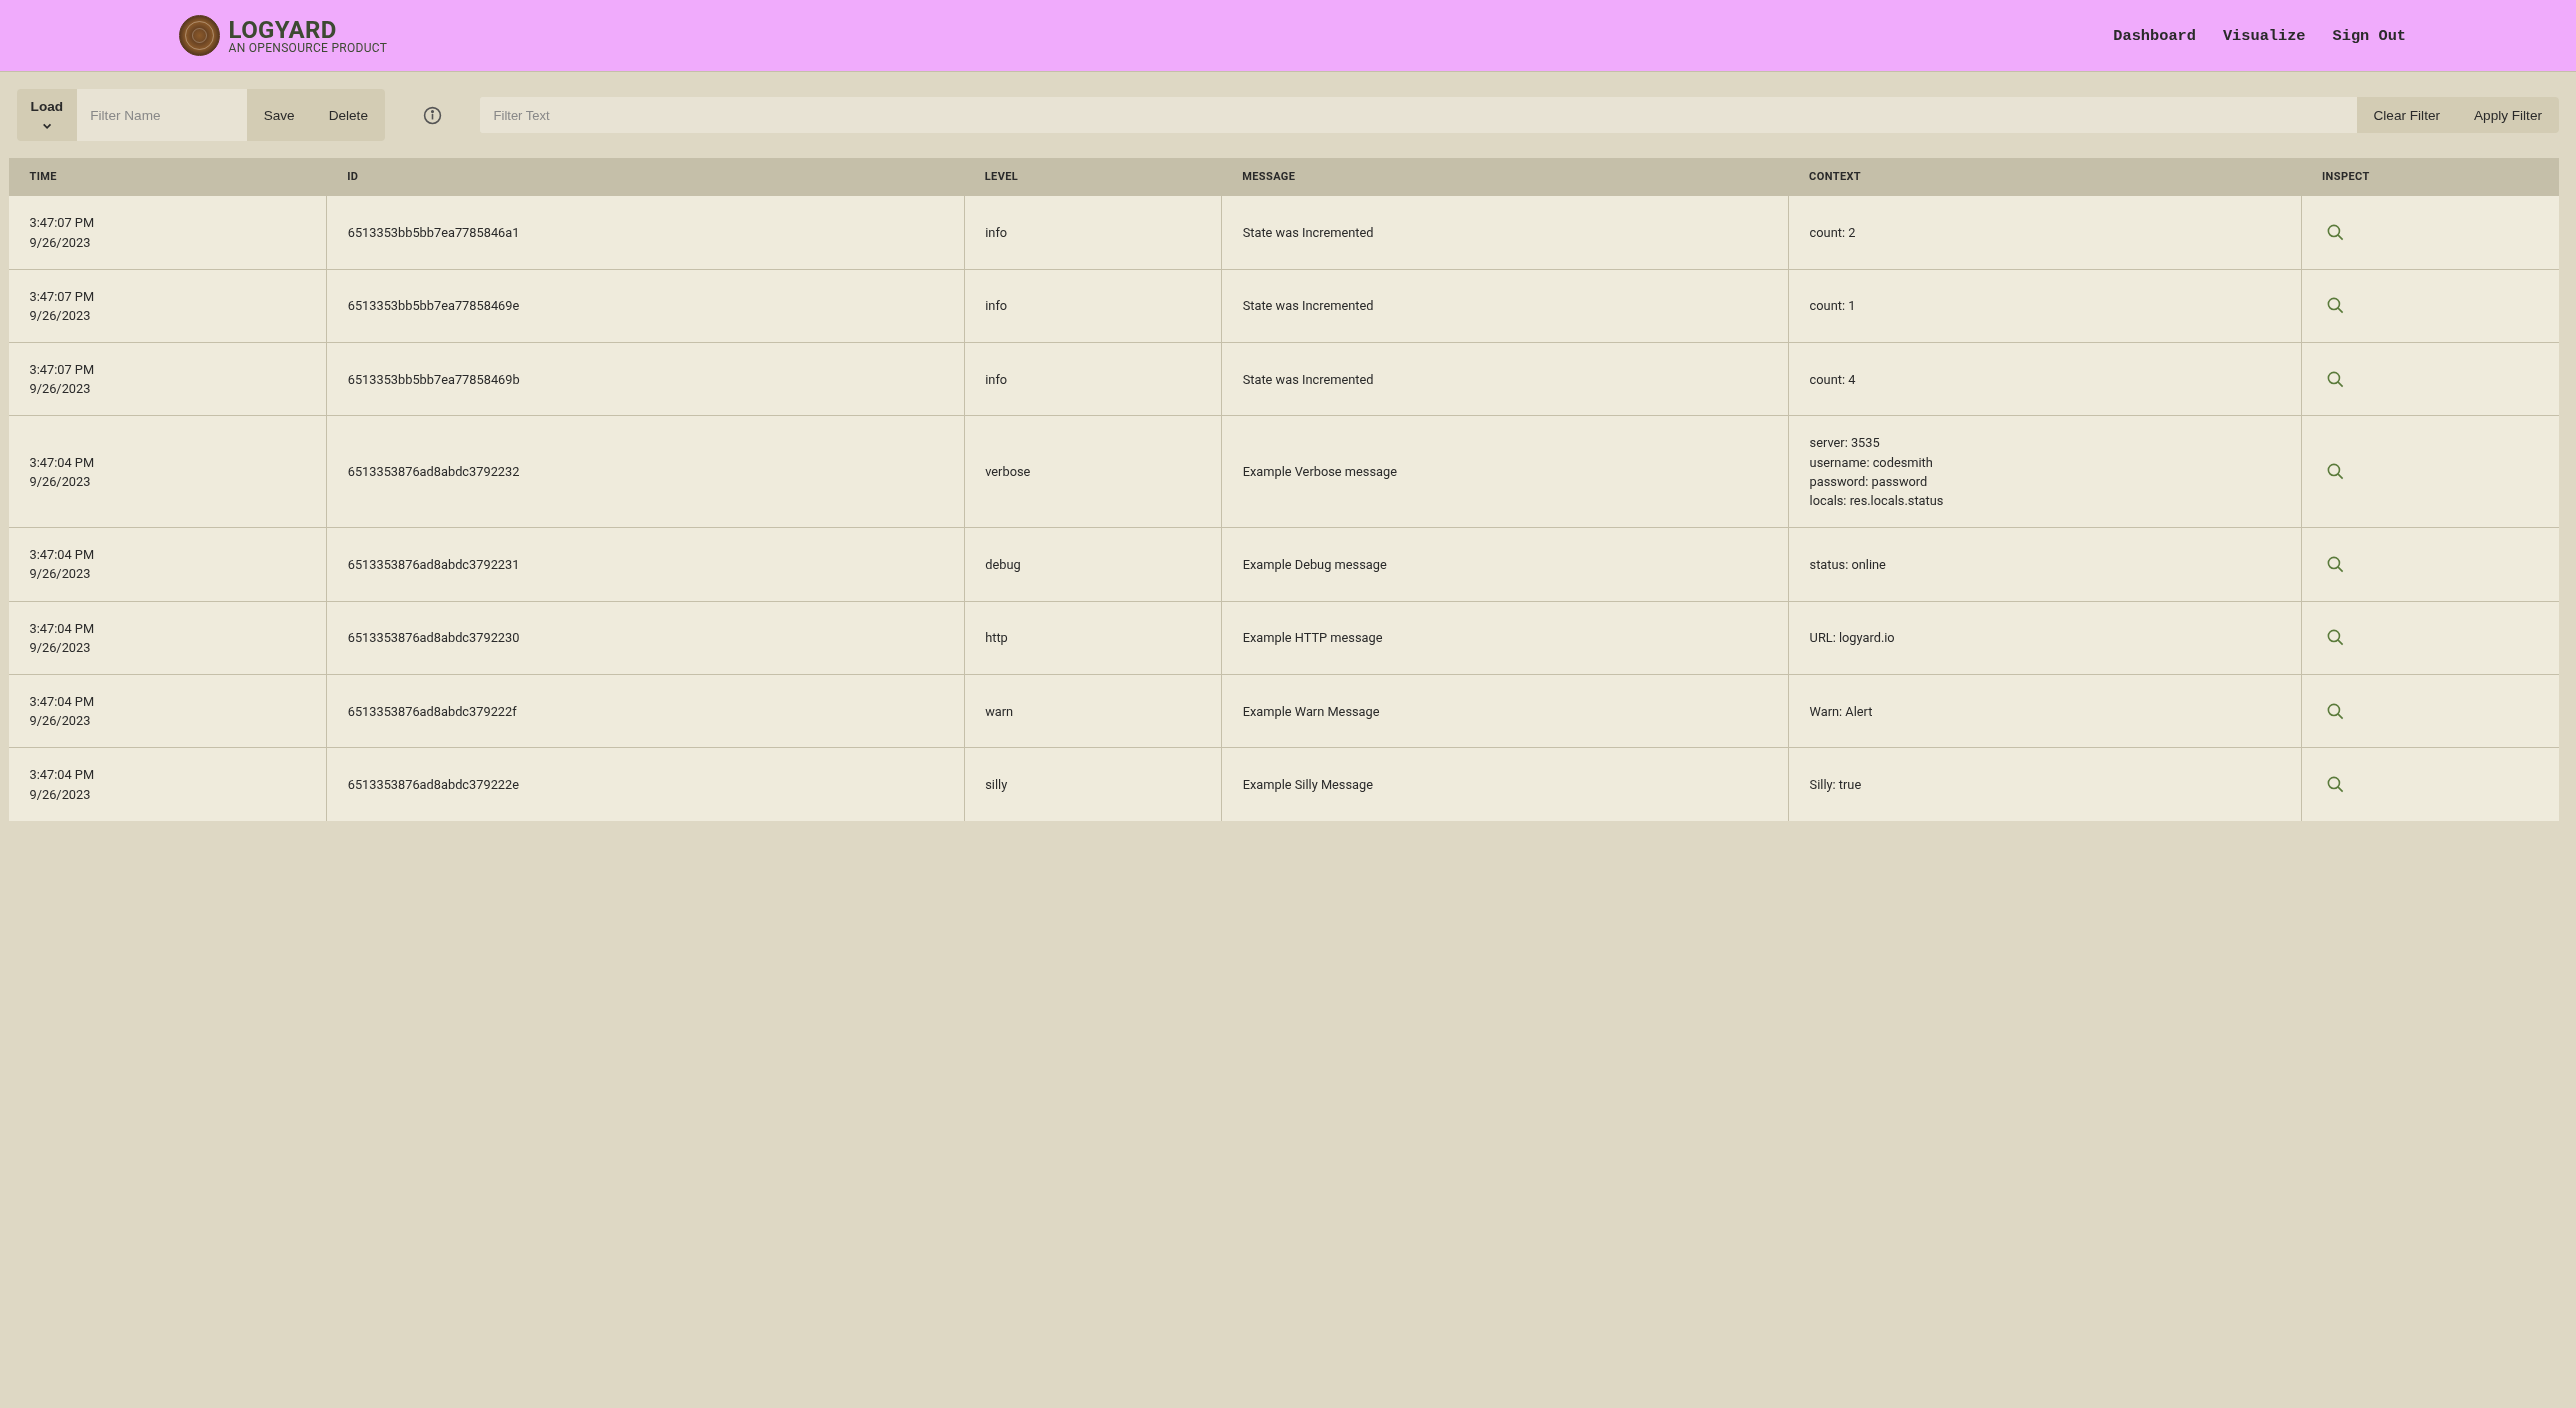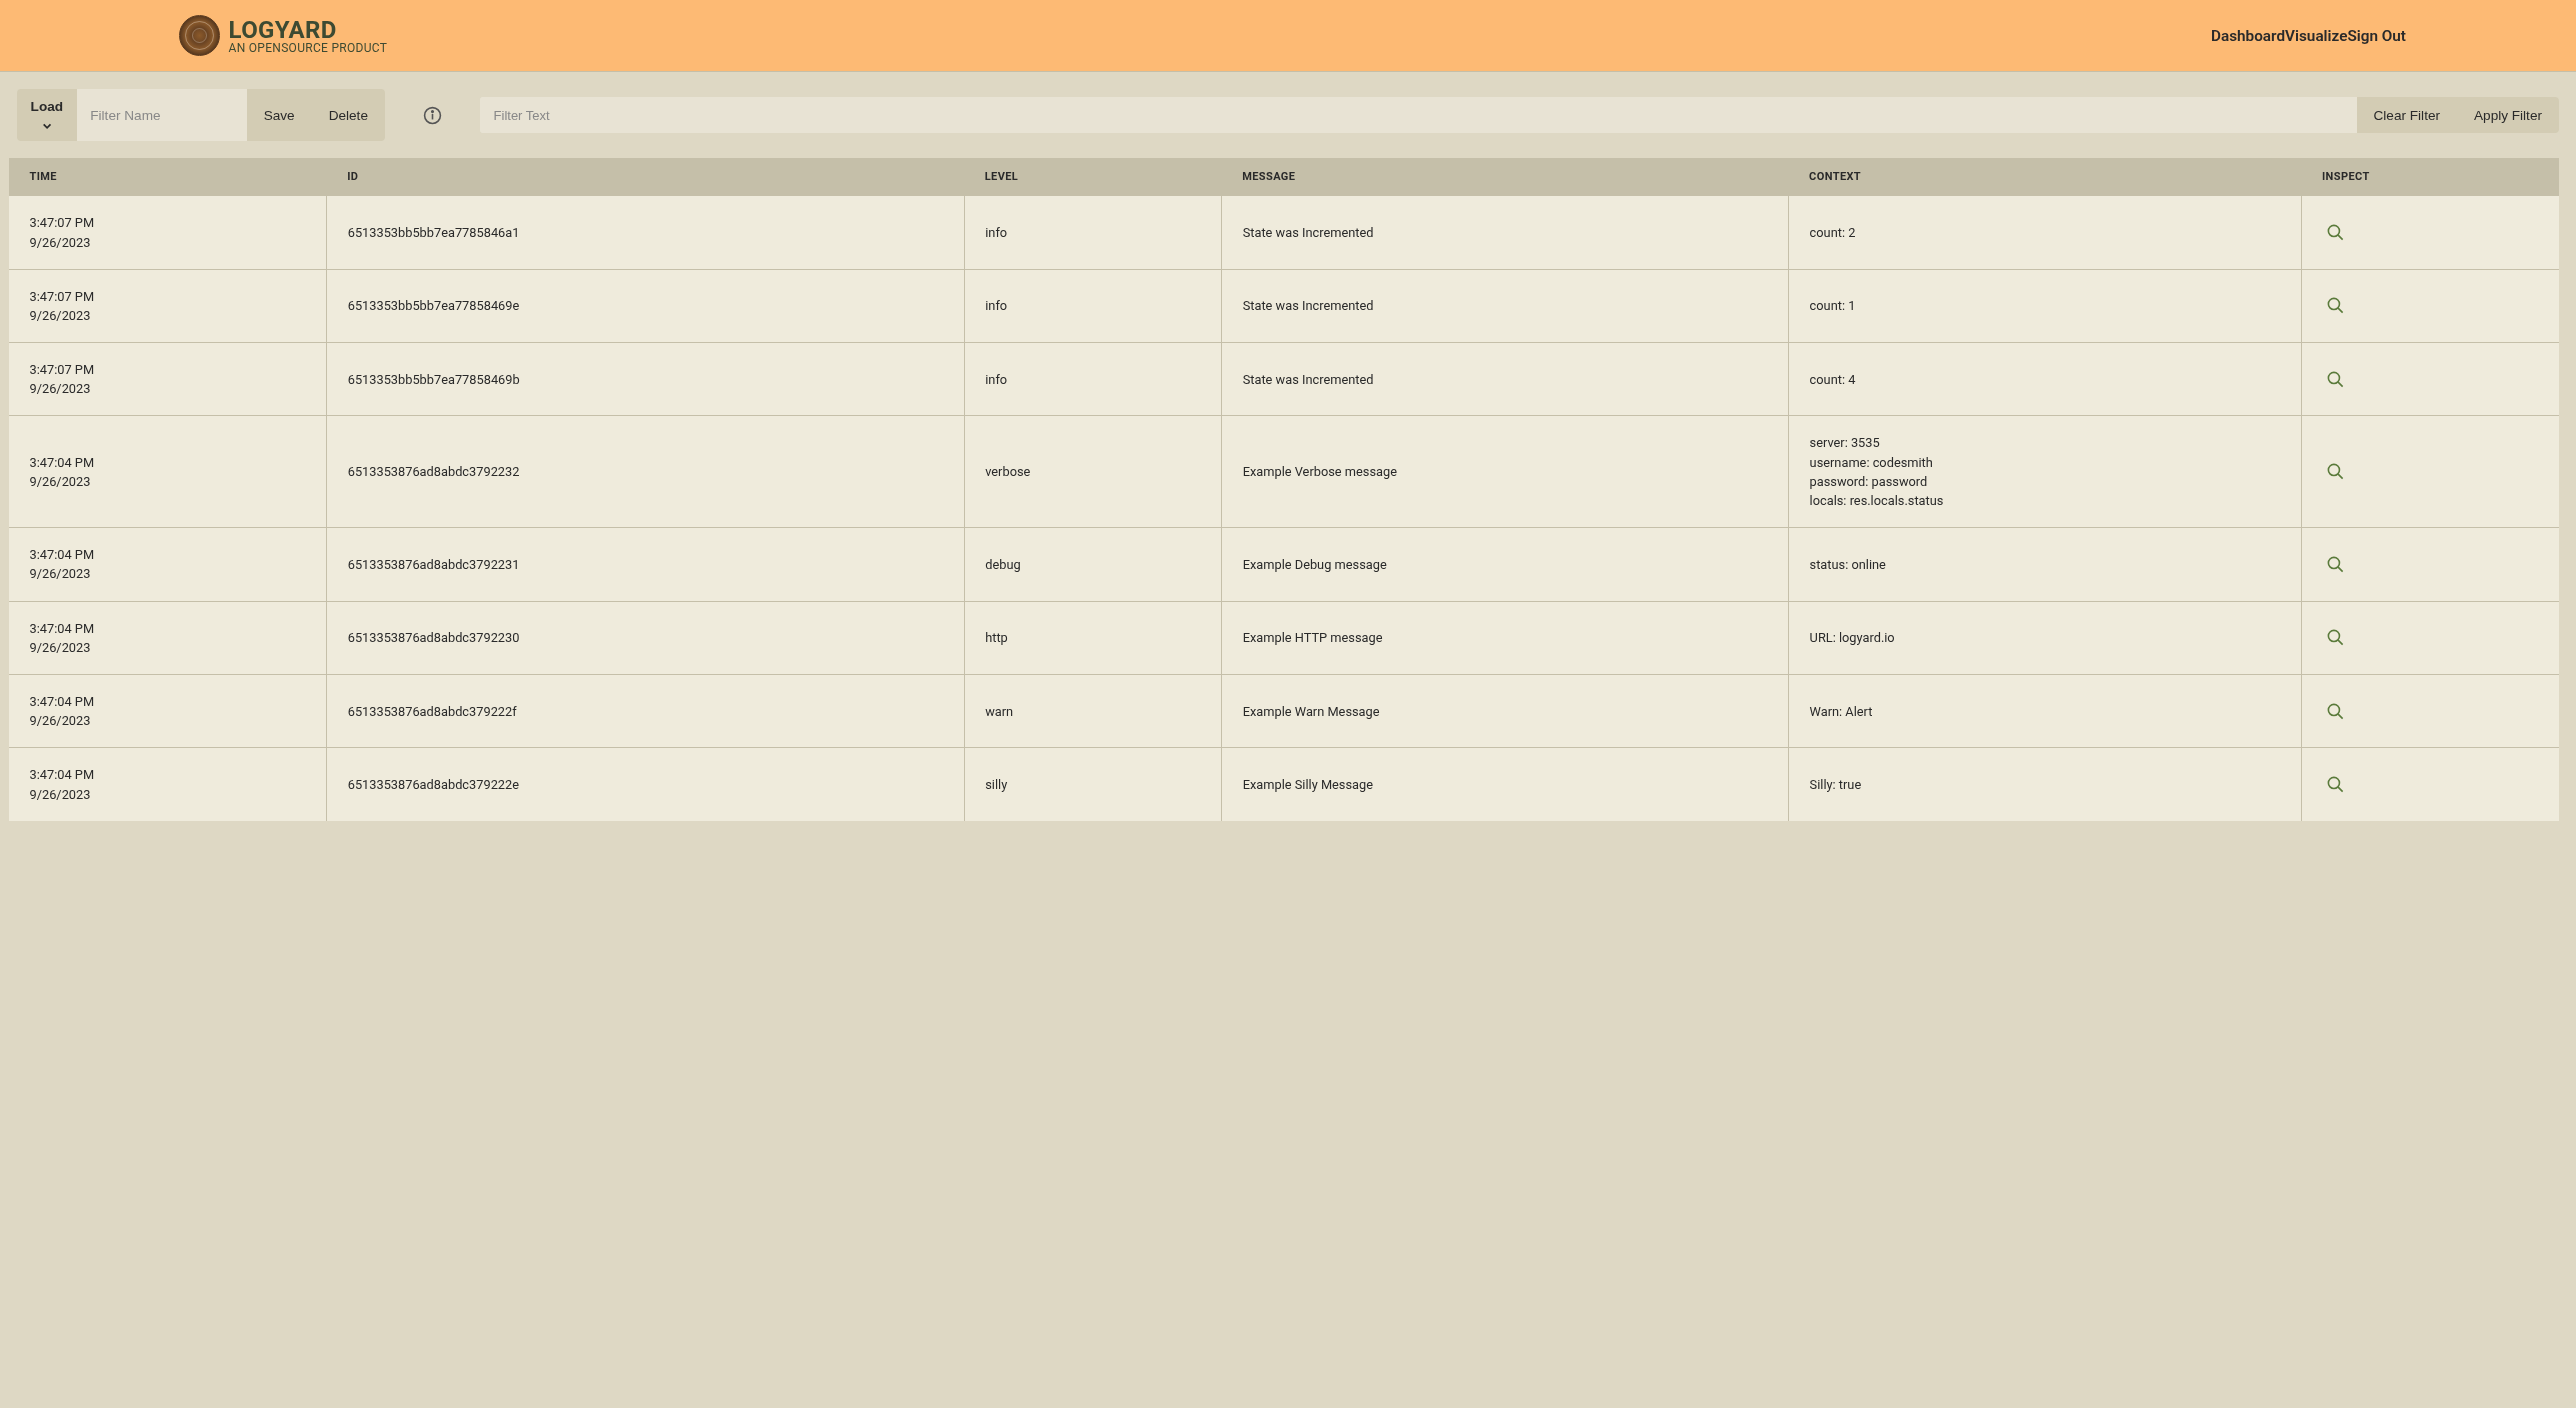--- a/index.html
+++ b/index.html
@@ -9,21 +9,21 @@
     }
     body {
       font-family: -apple-system, BlinkMacSystemFont, "Segoe UI", Roboto, Helvetica, Arial, sans-serif;
       background: #e8e3d4;
       color: #2a2a2a;
       height: 100vh;
       overflow: hidden;
     }
     .topbar {
       height: 72px;
-      background: #fdba74;
+      background: #f0abfc;
       display: flex;
       align-items: center;
       justify-content: space-between;
       padding: 0 170px 0 179px;
       border-bottom: 0.9px solid #c5bfa9;
     }
     .logo {
       display: flex;
       align-items: center;
       gap: 8.5px;
@@ -62,20 +62,22 @@
       letter-spacing: 0.4px;
     }
     .logo-sub {
       font-size: 12px;
       font-weight: 400;
       color: #3d4a32;
       letter-spacing: 0.3px;
     }
     .nav {
       display: flex;
+      gap: 27px;
+      font-family: Liberation Mono, monospace;
     }
     .nav-link {
       font-size: 15.3px;
       font-weight: 600;
       color: #2a2a2a;
       text-decoration: none;
       cursor: pointer;
     }
     .toolbar {
       display: flex;

